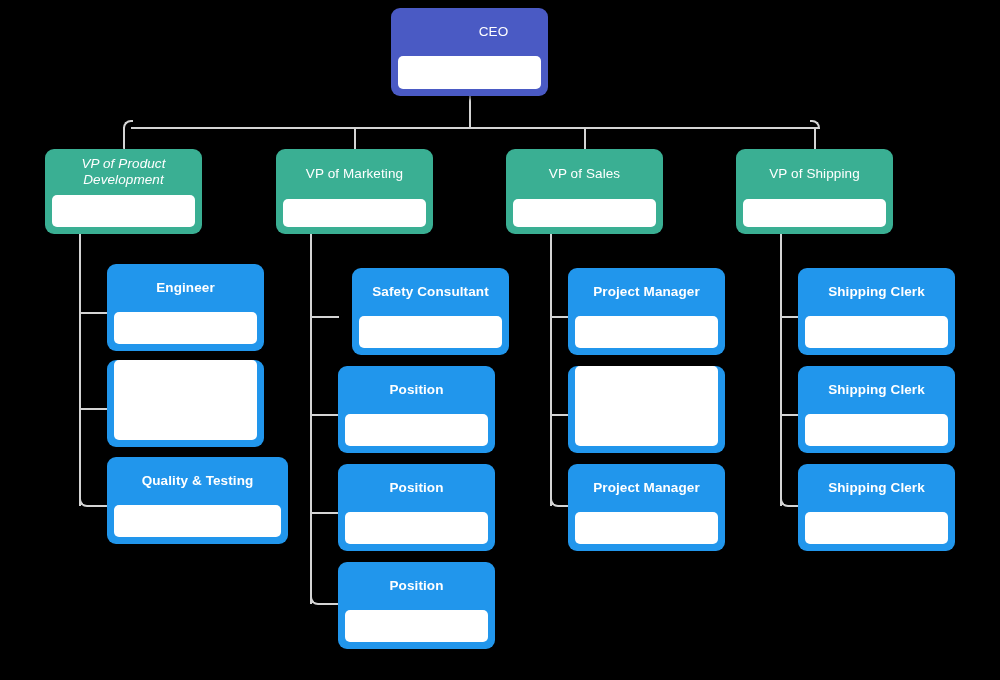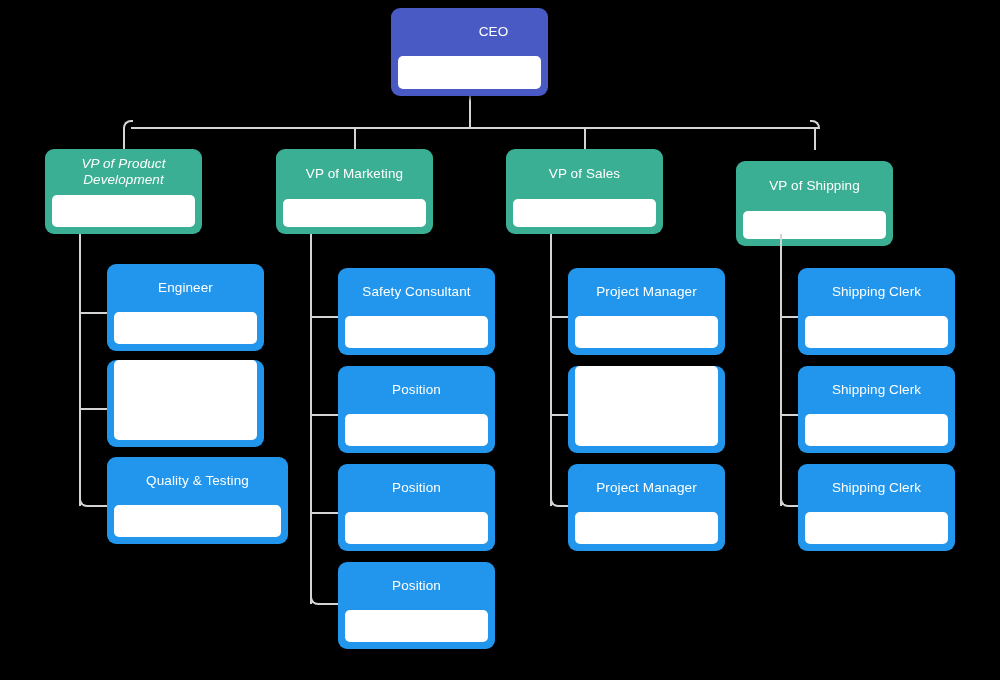--- a/index.html
+++ b/index.html
@@ -61,21 +61,21 @@
   .node-body {
     background: #ffffff;
     margin: 0 7px 7px 7px;
     border-radius: 5px;
     flex: 1 1 auto;
   }
 
   
   .lvl-ceo  { background: #4a5ac4; }
   .lvl-vp   { background: #3aaf93; }
-  .lvl-leaf { background: #2196ec; }
+  .lvl-leaf { background: #2196ec; font-weight: bold; }
 </style>
 </head>
 <body>
 
 <div id="chart-canvas">
 
   <div class="conn conn-v" style="left:469px; top:92px; height:36px;"></div>
 
   <div class="conn conn-h" style="left:131px; top:127px; width:688px;"></div>
 
@@ -105,21 +105,21 @@
   <div class="node lvl-vp" style="left:276px; top:149px; width:157px; height:85px;">
     <div class="node-title" style="height:50px;">VP of Marketing</div>
     <div class="node-body"></div>
   </div>
 
   <div class="node lvl-vp" style="left:506px; top:149px; width:157px; height:85px;">
     <div class="node-title" style="height:50px;">VP of Sales</div>
     <div class="node-body"></div>
   </div>
 
-  <div class="node lvl-vp" style="left:736px; top:161px; width:157px; height:85px;">
+  <div class="node lvl-vp" style="left:736px; top:149px; width:157px; height:85px;">
     <div class="node-title" style="height:50px;">VP of Shipping</div>
     <div class="node-body"></div>
   </div>
 
   <div class="conn conn-v" style="left:79px; top:234px; height:272px;"></div>
   <div class="conn conn-h" style="left:79px; top:312px; width:29px;"></div>
   <div class="conn conn-h" style="left:79px; top:408px; width:29px;"></div>
   <div style="position:absolute; left:79px; top:497px; width:29px; height:10px;
               border-left:2px solid #d4d4d4; border-bottom:2px solid #d4d4d4;
               border-bottom-left-radius:8px; box-sizing:border-box;"></div>
@@ -139,21 +139,21 @@
   </div>
 
   <div class="conn conn-v" style="left:310px; top:234px; height:370px;"></div>
   <div class="conn conn-h" style="left:310px; top:316px; width:29px;"></div>
   <div class="conn conn-h" style="left:310px; top:414px; width:29px;"></div>
   <div class="conn conn-h" style="left:310px; top:512px; width:29px;"></div>
   <div style="position:absolute; left:310px; top:595px; width:29px; height:10px;
               border-left:2px solid #d4d4d4; border-bottom:2px solid #d4d4d4;
               border-bottom-left-radius:8px; box-sizing:border-box;"></div>
 
-  <div class="node lvl-leaf" style="left:338px; top:268px; width:157px; height:87px;">
+  <div class="node lvl-leaf" style="left:352px; top:268px; width:157px; height:87px;">
     <div class="node-title" style="height:48px;">Safety Consultant</div>
     <div class="node-body"></div>
   </div>
 
   <div class="node lvl-leaf" style="left:338px; top:366px; width:157px; height:87px;">
     <div class="node-title" style="height:48px;">Position</div>
     <div class="node-body"></div>
   </div>
 
   <div class="node lvl-leaf" style="left:338px; top:464px; width:157px; height:87px;">

